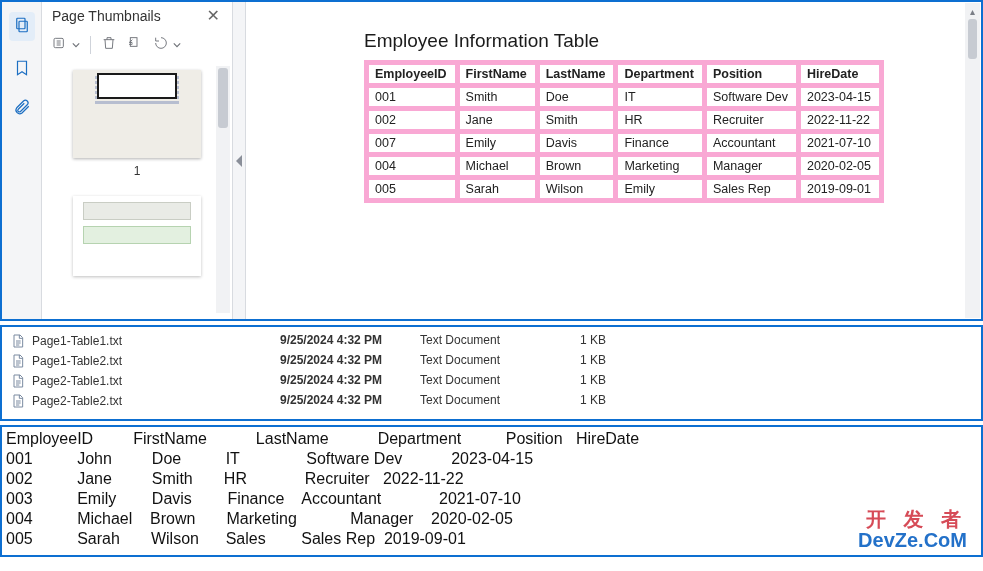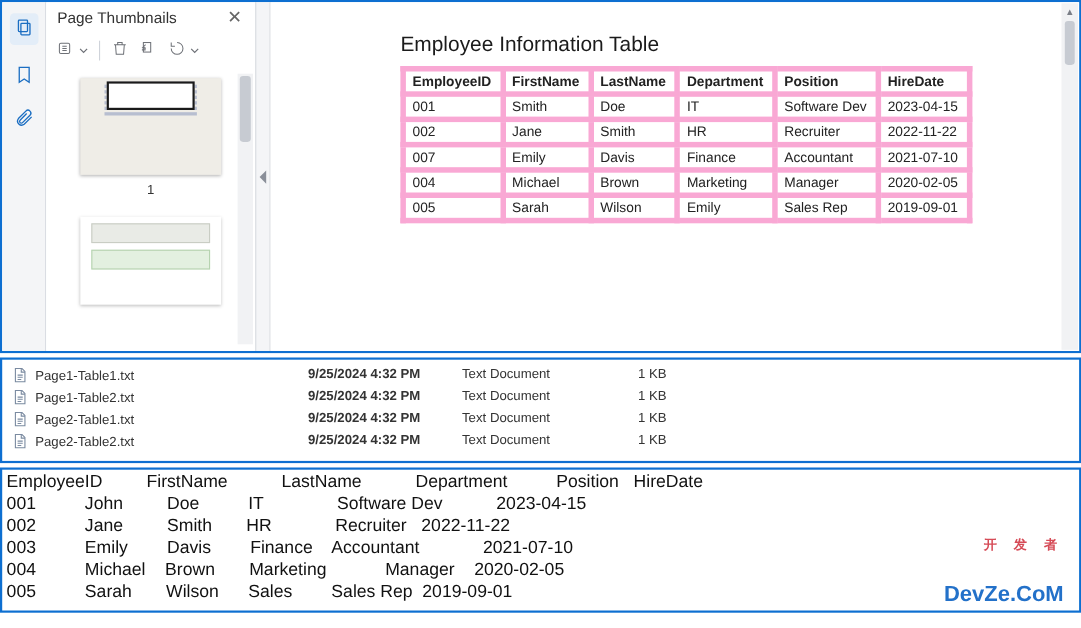--- a/index.html
+++ b/index.html
@@ -61,22 +61,22 @@
   .file-icon { width:16px; height:16px; margin-right:6px; }
   .col-name { width:270px; display:flex; align-items:center; }
   .col-date { width:140px;font-weight:bold; }
   .col-type { width:160px; }
   .col-size { width:60px; }
 
   
   .text-panel { padding: 2px 8px 6px 4px; font-family: Arial, sans-serif; font-size: 16px; line-height: 1.25; color:#111; position:relative; }
   .text-panel .hdr-row, .text-panel .data-row { white-space: pre; }
   .watermark { position:absolute; right:14px; bottom:4px; text-align:right; font-family:"Microsoft YaHei",Arial,sans-serif; line-height:1.05; pointer-events:none; }
-  .watermark .cn { color:#d64b57; font-size:12px; letter-spacing:6px; font-weight:600;}
-  .watermark .en { color:#2371c9; font-size:20px; font-weight:600;margin-top:28px; }
+  .watermark .cn { color:#d64b57; font-size:20px; letter-spacing:6px; font-weight:600;}
+  .watermark .en { color:#2371c9; font-size:20px; font-weight:600; }
 </style>
 </head>
 <body>
 
 <div class="panel top-panel">
 
   <div class="side-rail">
     <span class="active-bg">
       <svg viewBox="0 0 24 24">
           <rect x="5" y="3" width="11" height="14" rx="1"></rect>

